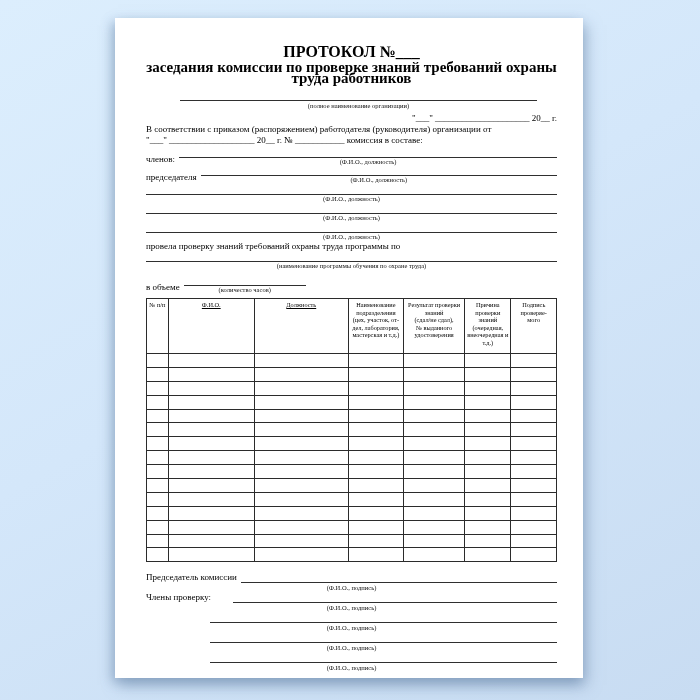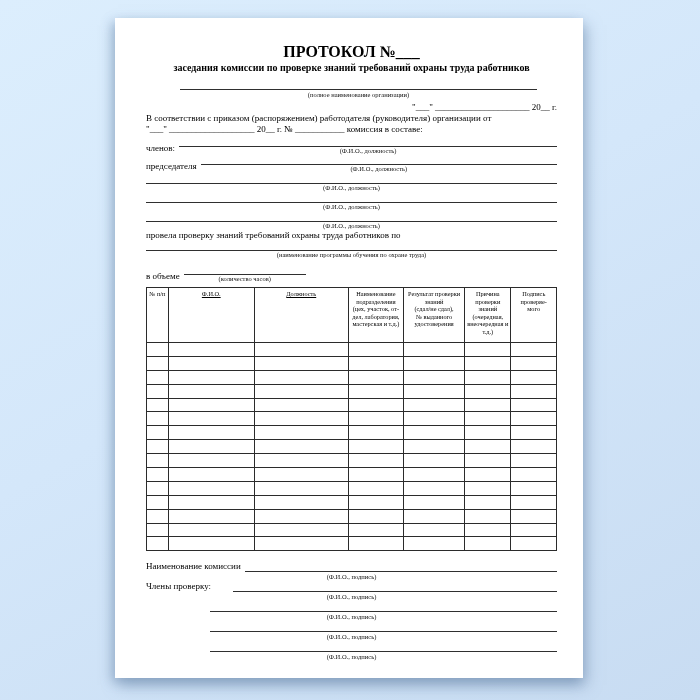--- a/index.html
+++ b/index.html
@@ -10,21 +10,21 @@
     color:#000;
   }
   .page {
     position:absolute; left:115px; top:18px; width:468px; height:660px;
     background:#ffffff;
     box-shadow: -4px 4px 10px rgba(110,140,175,0.40), 3px 7px 14px rgba(100,130,165,0.55);
     box-sizing:border-box;
     padding:28px 26px 0 31px;
   }
   .doc-title { text-align:center; font-weight:bold; font-size:16px; line-height:12px; }
-  .doc-subtitle { text-align:center; font-weight:bold; font-size:10px; line-height:11px; margin-top:4px; }
+  .doc-subtitle { text-align:center; font-weight:bold; font-size:15px; line-height:11px; margin-top:4px; }
   .body-text { font-size:9px; line-height:11px; }
   .caption { font-size:6.5px; line-height:7px; text-align:center; color:#111; }
   .rule { border-bottom:1px solid #2f2f2f; }
   .org-rule { margin:16px 20px 0 34px; }
   .org-caption { margin:1px 20px 0 34px; }
   .date-right { text-align:right; margin-top:4px; }
   .fieldrow { display:flex; align-items:flex-end; }
   .fieldrow .label { white-space:nowrap; padding-right:4px; }
   .linestack { flex:1; }
   .linestack .rule { height:10px; }
@@ -83,21 +83,21 @@
     </div>
     <div class="block">
       <div class="rule" style="height:10px"></div>
       <div class="caption">(Ф.И.О., должность)</div>
     </div>
     <div class="block">
       <div class="rule" style="height:10px"></div>
       <div class="caption">(Ф.И.О., должность)</div>
     </div>
 
-    <div class="body-text block">провела проверку знаний требований охраны труда работников по</div>
+    <div class="body-text block">провела проверку знаний требований охраны труда программы по</div>
     <div>
       <div class="rule" style="height:9px"></div>
       <div class="caption">(наименование программы обучения по охране труда)</div>
     </div>
 
     <div class="fieldrow body-text spacer-row">
       <span class="label">в объеме</span>
       <div class="linestack hours-stack">
         <div class="rule"></div>
         <div class="caption">(количество часов)</div>
@@ -274,21 +274,21 @@
             <td></td>
             <td></td>
             <td></td>
             <td></td>
           </tr>
         </tbody>
     </table>
 
     <div class="footer">
       <div class="fieldrow body-text">
-        <span class="label">Наименование комиссии</span>
+        <span class="label">Председатель комиссии</span>
         <div class="linestack">
           <div class="rule"></div>
         </div>
       </div>
       <div class="caption footer-caption">(Ф.И.О., подпись)</div>
 
       <div class="fieldrow body-text block">
         <span class="label">Члены проверку:</span>
         <div class="linestack member-indent" style="margin-left:18px">
           <div class="rule"></div>

